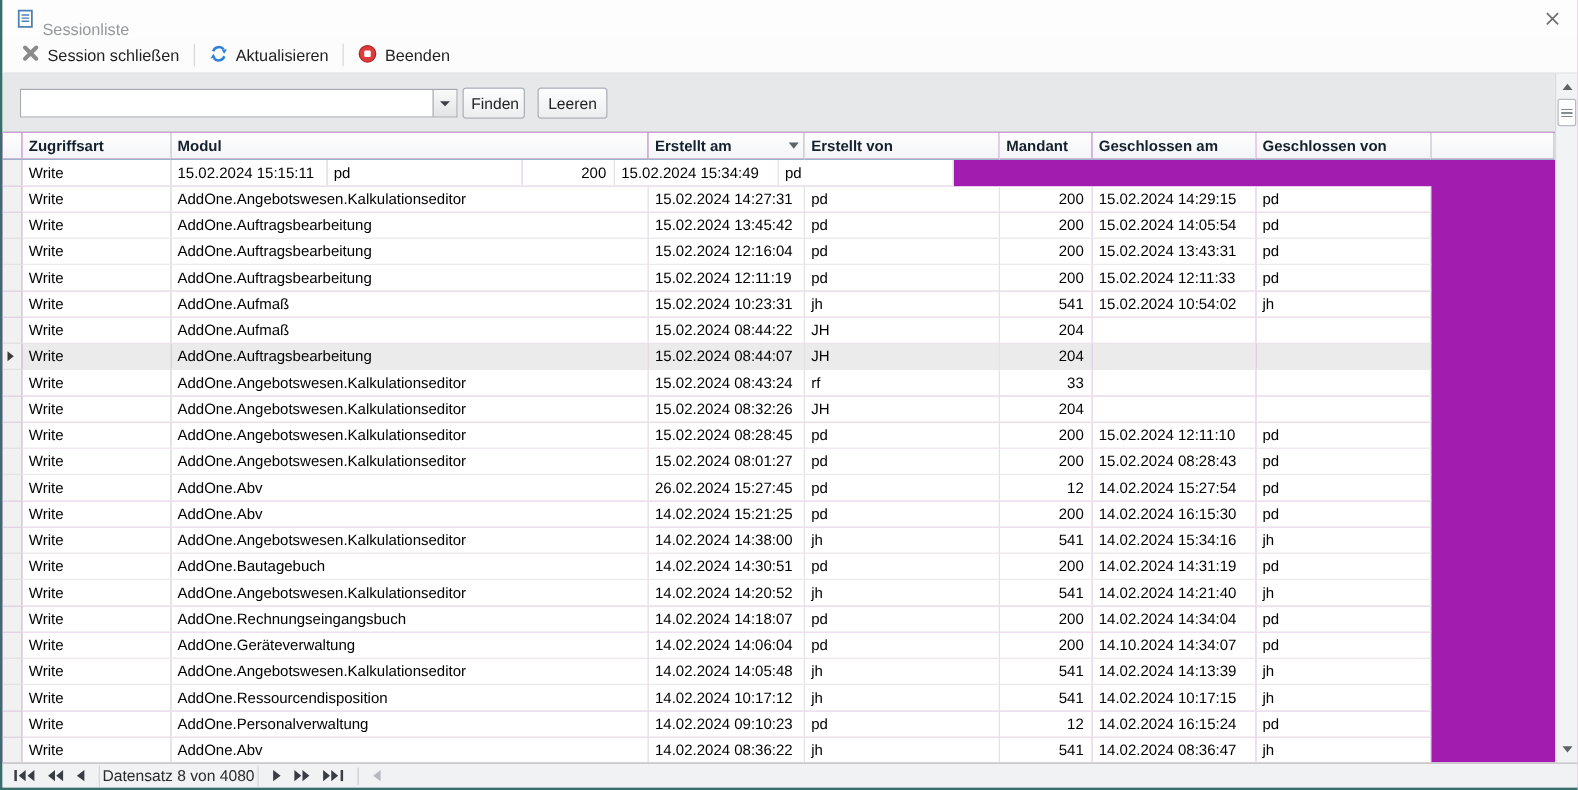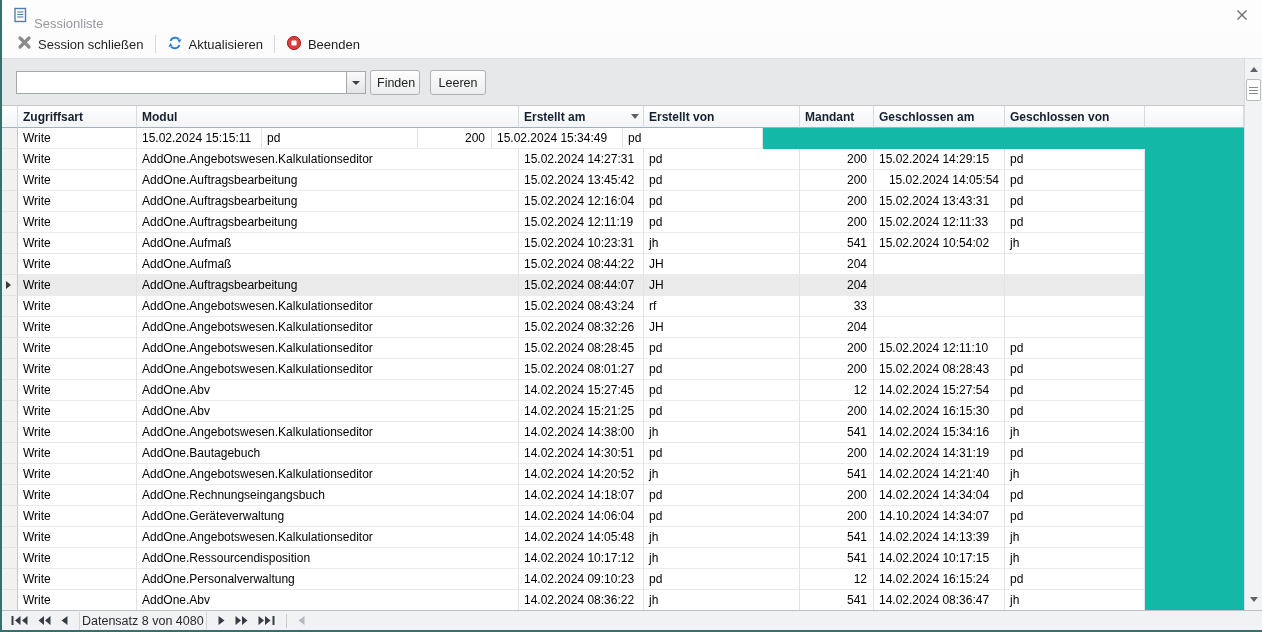--- a/index.html
+++ b/index.html
@@ -27,21 +27,21 @@
   .combo input { flex: 1; border: 0; outline: none; padding: 0 5px; font-size: 12px; font-family: "Liberation Sans", sans-serif; }
   .combo .drop { width: 19px; border-left: 1px solid #a5a9ae; background: linear-gradient(#fafafa,#e2e4e6);
                  display: flex; align-items: center; justify-content: center; cursor: pointer; }
   .tri-dn-s { width: 0; height: 0; border-left: 4px solid transparent; border-right: 4px solid transparent; border-top: 4px solid #3c3f44; }
   .sbtn { position: absolute; top: 11px; height: 25px; border: 1px solid #aeb2b8; border-radius: 3px;
           background: linear-gradient(#fefefe,#ebedef); font-family: "Liberation Sans", sans-serif;
           font-size: 12.5px; color: #222; cursor: pointer; }
   .sbtn.find { left: 368px; width: 50px; }
   .sbtn.clear { left: 428px; width: 56px; }
   
-  .grid { position: absolute; top: 106px; left: 0; width: 1242px; height: 504px; overflow: hidden; background: #14b8a6; }
+  .grid { position: absolute; top: 106px; left: 0; width: 1242px; height: 504px; overflow: hidden; background: #a21caf; }
   .ghead { display: flex; height: 22px; }
   .hcell { height: 22px; line-height: 20px; padding: 0 4px 0 5px; font-size: 12px; font-weight: bold; color: #15202e;
            background: linear-gradient(#ffffff,#f2f4f6); border-right: 1px solid #d7dade; border-bottom: 1px solid #9fb1c4;
            display: flex; align-items: center; justify-content: space-between; overflow: hidden; white-space: nowrap; }
   .sortarrow { width: 0; height: 0; border-left: 4px solid transparent; border-right: 4px solid transparent;
                border-top: 5px solid #5c6269; margin-left: 4px; }
   .grow { display: flex; height: 21px; }
   .grow.selected .cell { background: #ebebeb; }
   .ind { width: 16px; height: 21px; background: #f1f1f1; border-right: 1px solid #c9c9c9;
          border-bottom: 1px solid #e3e3e3; display: flex; align-items: center; }
@@ -189,21 +189,21 @@
           <div class="cell" style="width: 131px;">15.02.2024 14:29:15</div>
           <div class="cell" style="width: 140px;">pd</div>
         </div>
         <div class="grow">
           <div class="ind"></div>
           <div class="cell" style="width: 119px;">Write</div>
           <div class="cell" style="width: 382px;">AddOne.Auftragsbearbeitung</div>
           <div class="cell" style="width: 125px;">15.02.2024 13:45:42</div>
           <div class="cell" style="width: 156px;">pd</div>
           <div class="cell r" style="width: 74px;">200</div>
-          <div class="cell" style="width: 131px; text-align: right;">15.02.2024 14:05:54</div>
+          <div class="cell" style="width: 131px;">15.02.2024 14:05:54</div>
           <div class="cell" style="width: 140px;">pd</div>
         </div>
         <div class="grow">
           <div class="ind"></div>
           <div class="cell" style="width: 119px;">Write</div>
           <div class="cell" style="width: 382px;">AddOne.Auftragsbearbeitung</div>
           <div class="cell" style="width: 125px;">15.02.2024 12:16:04</div>
           <div class="cell" style="width: 156px;">pd</div>
           <div class="cell r" style="width: 74px;">200</div>
           <div class="cell" style="width: 131px;">15.02.2024 13:43:31</div>
@@ -288,21 +288,21 @@
           <div class="cell" style="width: 125px;">15.02.2024 08:01:27</div>
           <div class="cell" style="width: 156px;">pd</div>
           <div class="cell r" style="width: 74px;">200</div>
           <div class="cell" style="width: 131px;">15.02.2024 08:28:43</div>
           <div class="cell" style="width: 140px;">pd</div>
         </div>
         <div class="grow">
           <div class="ind"></div>
           <div class="cell" style="width: 119px;">Write</div>
           <div class="cell" style="width: 382px;">AddOne.Abv</div>
-          <div class="cell" style="width: 125px;">14.02.2024 15:27:45</div>
+          <div class="cell" style="width: 125px;">26.02.2024 15:27:45</div>
           <div class="cell" style="width: 156px;">pd</div>
           <div class="cell r" style="width: 74px;">12</div>
           <div class="cell" style="width: 131px;">14.02.2024 15:27:54</div>
           <div class="cell" style="width: 140px;">pd</div>
         </div>
         <div class="grow">
           <div class="ind"></div>
           <div class="cell" style="width: 119px;">Write</div>
           <div class="cell" style="width: 382px;">AddOne.Abv</div>
           <div class="cell" style="width: 125px;">14.02.2024 15:21:25</div>

